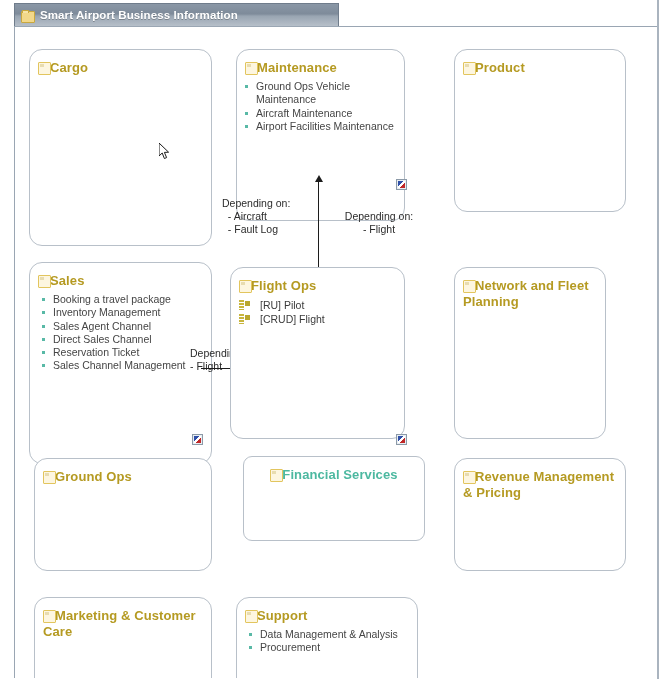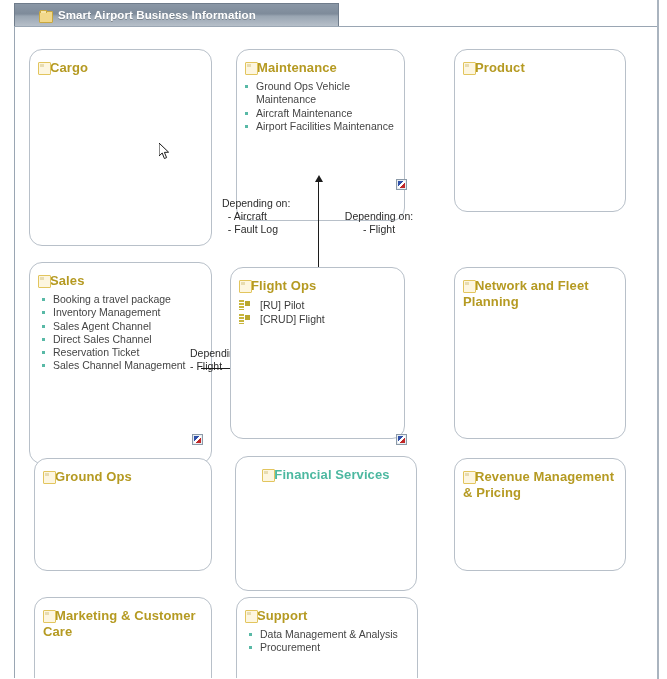--- a/index.html
+++ b/index.html
@@ -17,21 +17,21 @@
 
   
   .titlebar {
     position: absolute;
     left: 14px; top: 3px;
     width: 325px; height: 23px;
     background: linear-gradient(to bottom, #8a97a6 0%, #7e8b9a 45%, #99a5b2 55%, #b6bfc9 100%);
     border: 1px solid #6f7c8b;
     border-bottom: none;
     display: flex; align-items: center;
-    padding-left: 24px;
+    padding-left: 6px;
     overflow: hidden;
   }
   .tb-folder {
     width: 13px; height: 11px;
     position: relative;
     flex: 0 0 auto;
     margin-right: 6px;
   }
   .tb-folder::before {
     content: "";
@@ -326,33 +326,33 @@
           <span>[RU] Pilot</span>
         </li>
         <li>
           <span class="ent-icon"></span>
           <span>[CRUD] Flight</span>
         </li>
       </ul>
     </div>
     <div class="subdiag" style="left:381px; top:407px;"></div>
 
-    <div class="pkg" style="left:439px; top:240px; width:172px; height:172px;">
+    <div class="pkg" style="left:439px; top:240px; width:152px; height:172px;">
       <div class="pkg-head">
         <span class="pkg-icon"></span><span class="pkg-title">Network and Fleet Planning</span>
       </div>
     </div>
 
     <div class="pkg" style="left:19px; top:431px; width:178px; height:113px;">
       <div class="pkg-head">
         <span class="pkg-icon"></span><span class="pkg-title">Ground Ops</span>
       </div>
     </div>
 
-    <div class="pkg" style="left:220px; top:429px; width:182px; height:135px;">
+    <div class="pkg" style="left:228px; top:429px; width:182px; height:85px;border-radius:9px;">
       <div class="pkg-head center">
         <span class="pkg-icon"></span><span class="pkg-title teal">Financial Services</span>
       </div>
     </div>
 
     <div class="pkg" style="left:439px; top:431px; width:172px; height:113px;">
       <div class="pkg-head">
         <span class="pkg-icon"></span><span class="pkg-title">Revenue Management &amp; Pricing</span>
       </div>
     </div>

